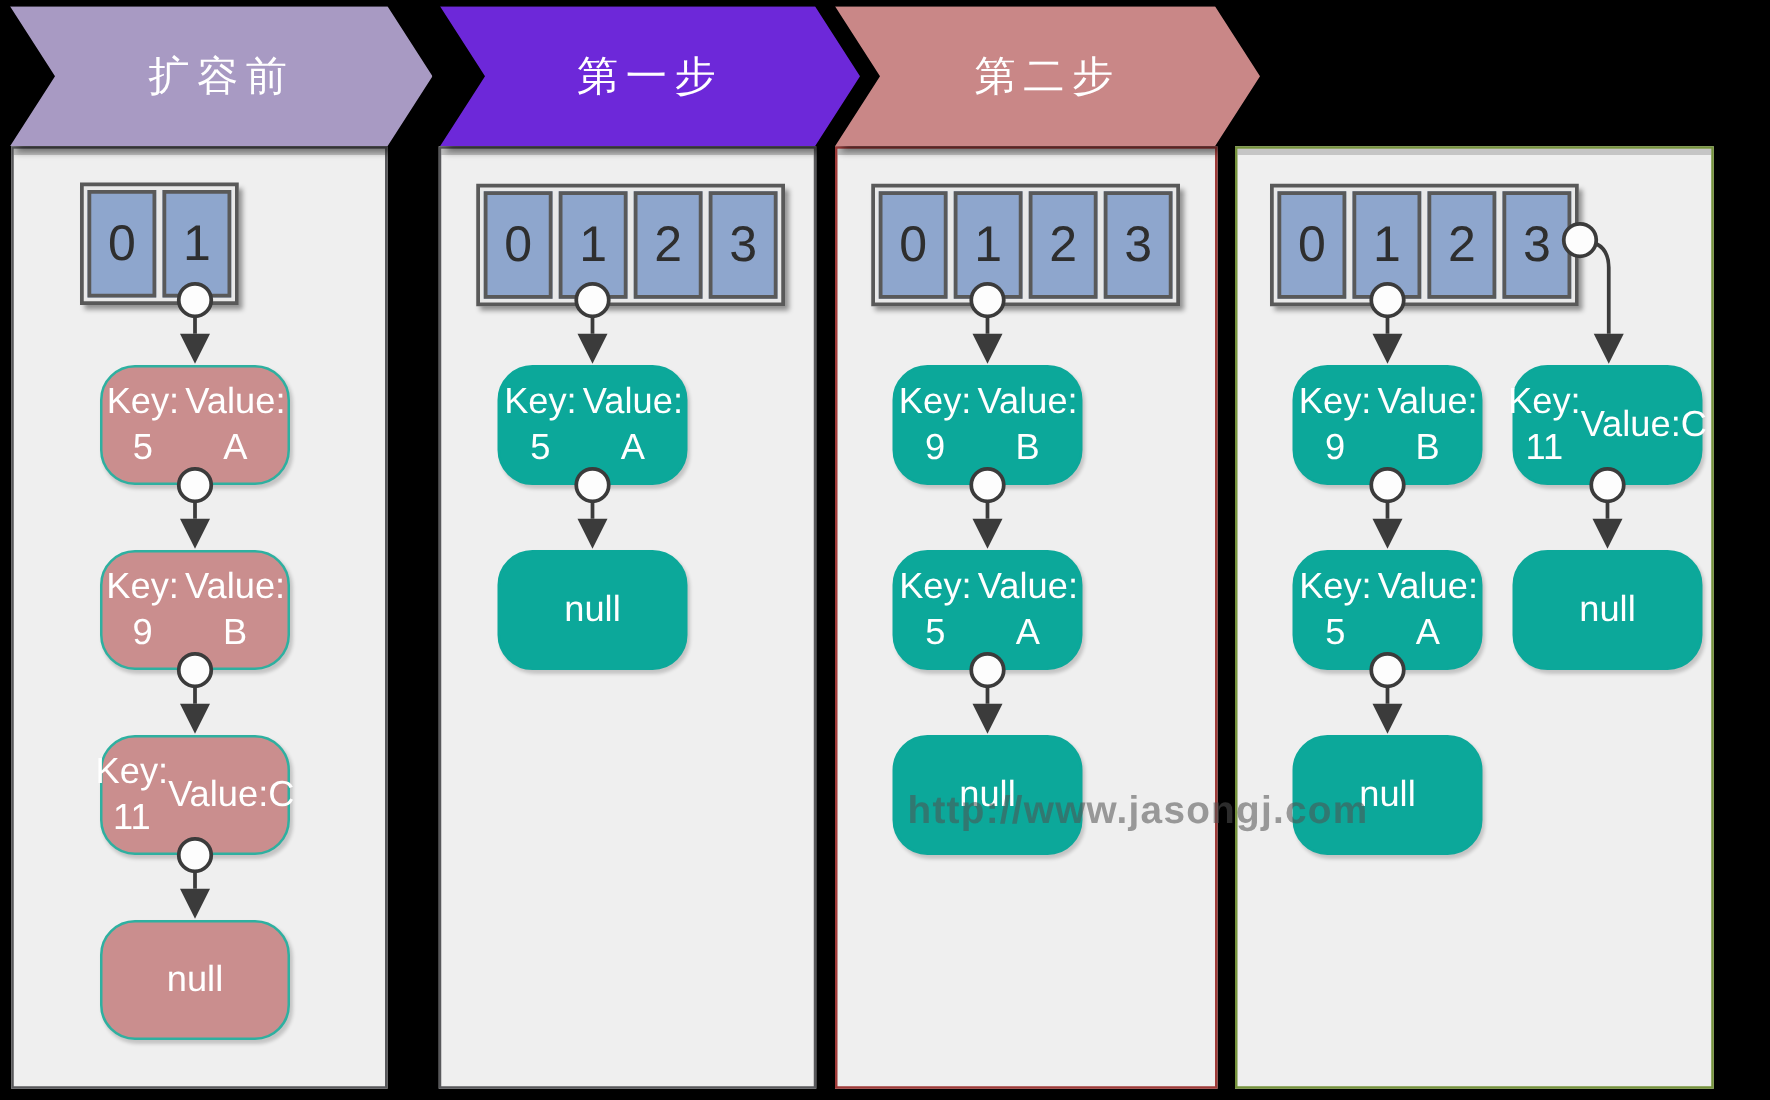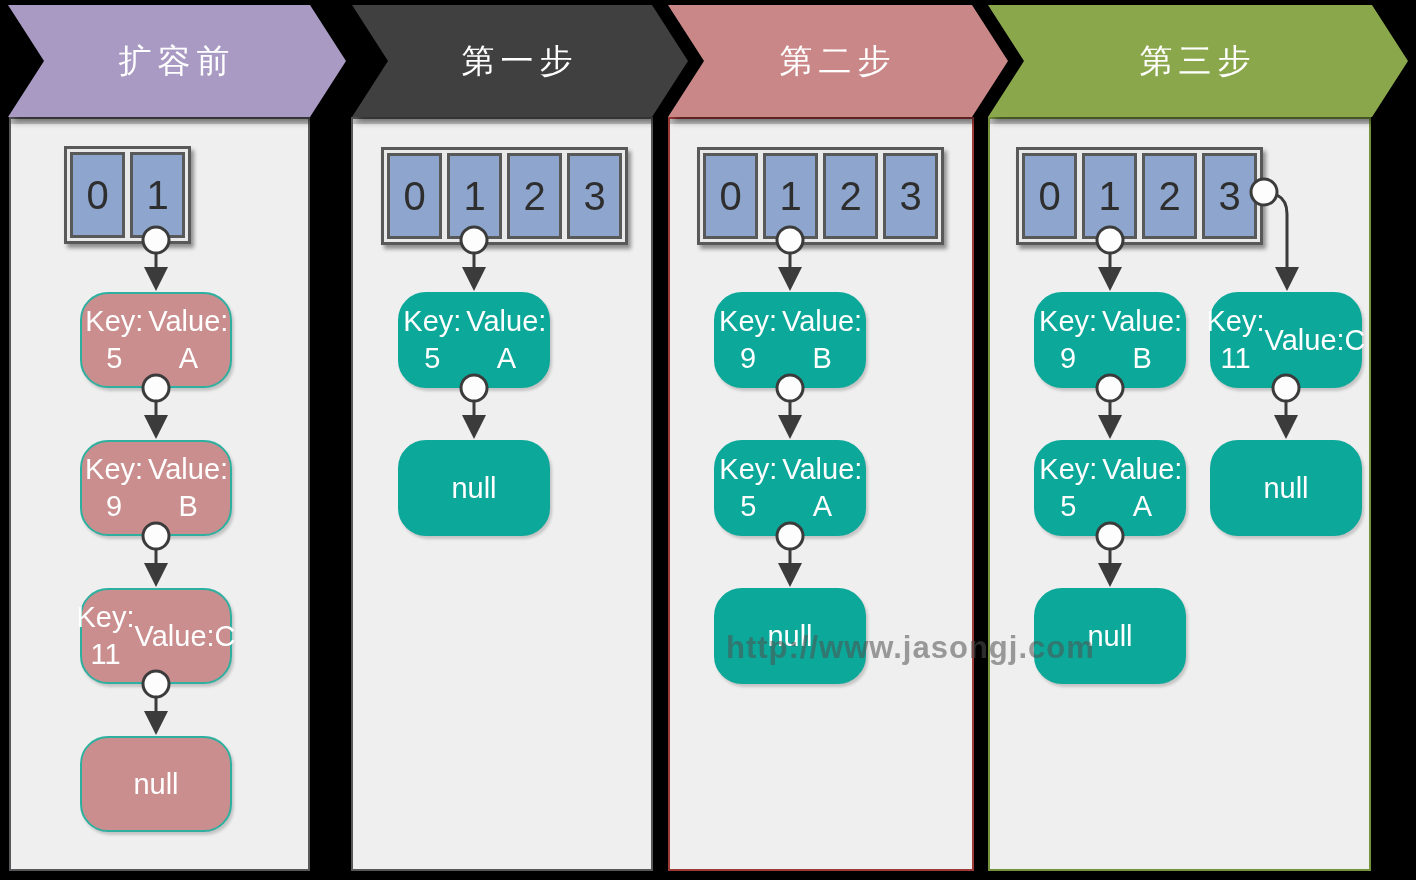--- a/index.html
+++ b/index.html
@@ -63,34 +63,29 @@
   <div class="panel" style="left: 351px; width: 302px; border-color: rgb(88, 88, 91);"></div>
   <div class="panel" style="left: 668px; width: 306px; border-color: rgb(158, 58, 56);"></div>
   <div class="panel" style="left: 988px; width: 383px; border-color: rgb(117, 146, 60);"></div>
 
   <div class="banner-wrap" style="left:8px;width:338px">
     <div class="banner" style="background-color: rgb(168, 154, 195);">
       <span class="banner-label">扩容前</span>
     </div>
   </div>
   <div class="banner-wrap" style="left:352px;width:336px">
-    <div class="banner" style="background-color: #404040;">
+    <div class="banner" style="background-color: #6d28d9;">
       <span class="banner-label">第一步</span>
     </div>
   </div>
   <div class="banner-wrap" style="left:668px;width:340px">
     <div class="banner" style="background-color: rgb(201, 135, 135);">
       <span class="banner-label">第二步</span>
     </div>
   </div>
-  <div class="banner-wrap" style="left:988px;width:420px">
-    <div class="banner" style="background-color: rgb(139, 167, 76);">
-      <span class="banner-label">第三步</span>
-    </div>
-  </div>
 
   <div class="bucket-array" style="left: 64px; top: 146px; --cell-bg: #8ea6cd;">
     <div class="bucket-cell">0</div>
     <div class="bucket-cell">1</div>
   </div>
   <div class="bucket-array" style="left: 381px; top: 147px; --cell-bg: #8ea6cd;">
     <div class="bucket-cell">0</div>
     <div class="bucket-cell">1</div>
     <div class="bucket-cell">2</div>
     <div class="bucket-cell">3</div>

